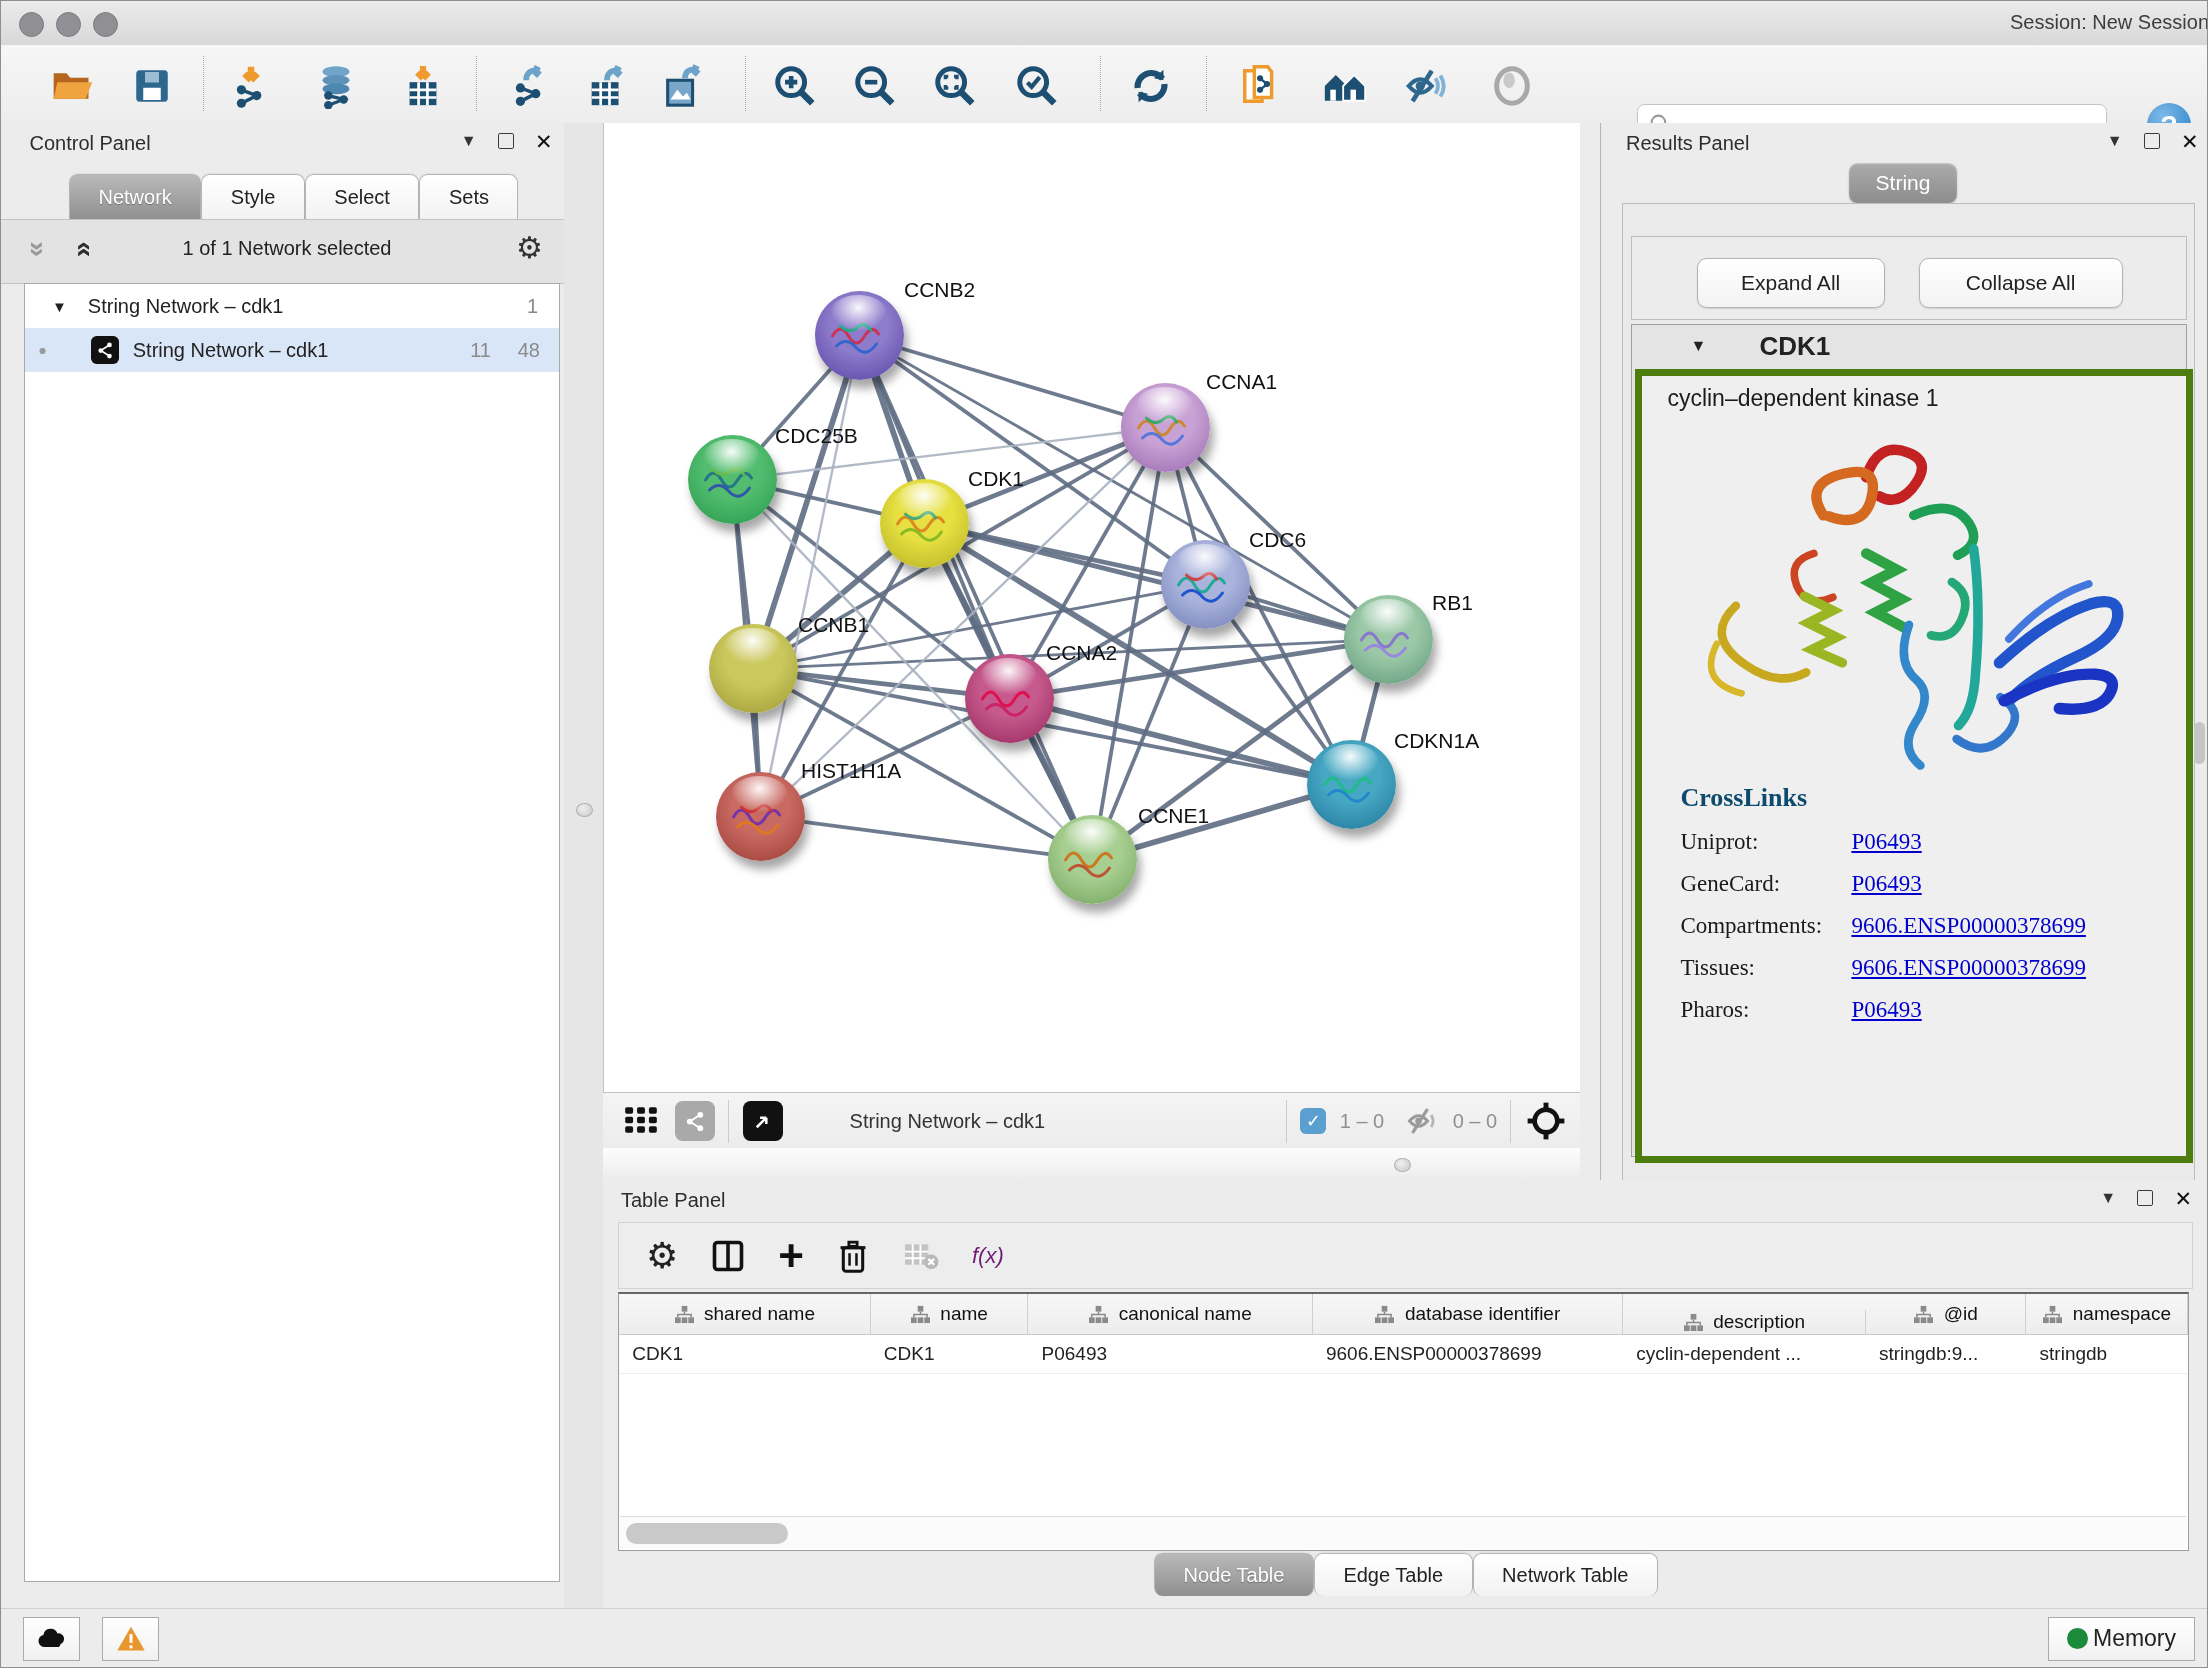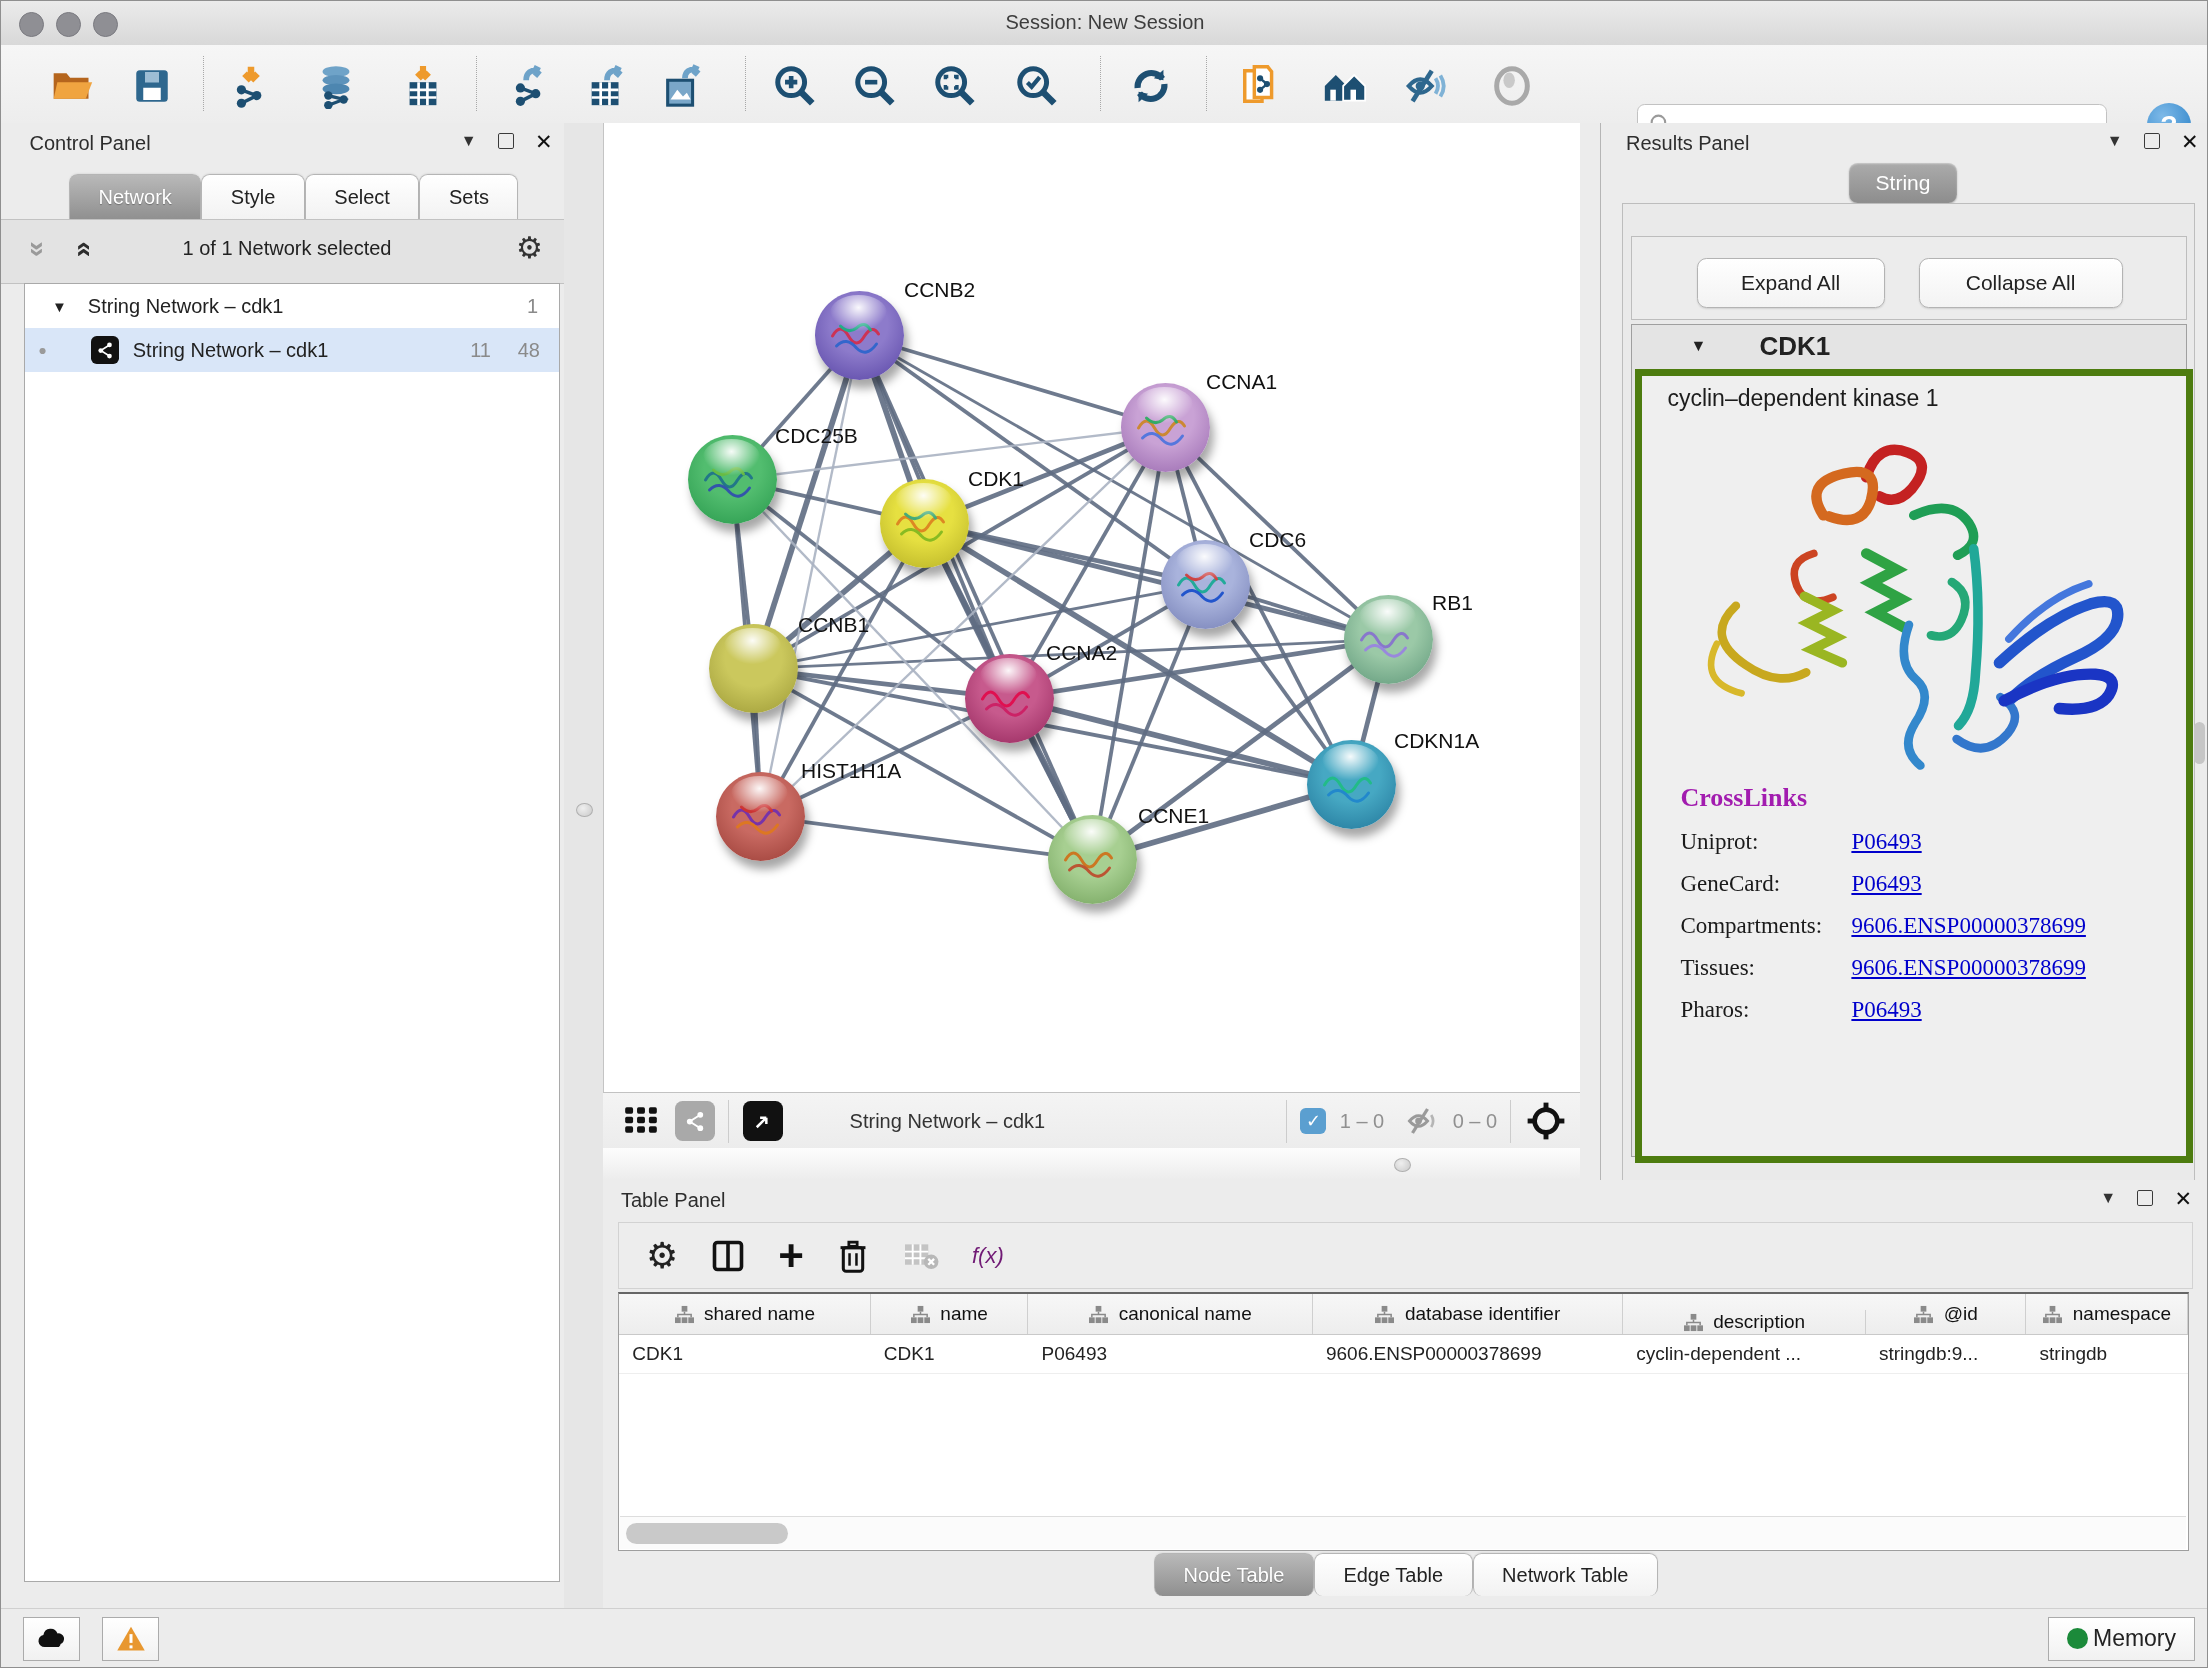--- a/index.html
+++ b/index.html
@@ -6,21 +6,21 @@
   #app{position:relative;width:2208px;height:1668px;background:#ececec;
        font-family:"Liberation Sans","DejaVu Sans",sans-serif;color:#222;
        overflow:hidden;border:1px solid #8f8f8f;box-sizing:border-box;}
   .abs{position:absolute;}
 
   
   #titlebar{left:0;top:0;width:2208px;height:44px;
     background:linear-gradient(#ebebeb,#d8d8d8);border-bottom:1px solid #b4b4b4;}
   .tlight{position:absolute;top:10.5px;width:23px;height:23px;border-radius:50%;
     background:#8f8f94;border:1px solid #7a7a80;}
-  #win-title{position:absolute;left:0;right:0;top:9.5px;text-align:center;
+  #win-title{position:absolute;left:0;right:0;top:9.5px;text-align:right;
     font-size:20px;color:#3d3d3d;}
 
   
   #toolbar{left:0;top:44px;width:2208px;height:78px;background:linear-gradient(#f6f6f6,#ededed);
     border-bottom:1px solid #c6c6c6;}
   .tbtn{position:absolute;top:16px;width:49px;height:49px;display:flex;align-items:center;justify-content:center;}
   .tsep{position:absolute;top:11.4px;width:0;height:55px;border-left:1.9px dotted #a8a8a8;}
   #search-box{position:absolute;left:1636px;top:59px;width:470px;height:40px;background:#fff;
     border:1px solid #c2c2c2;border-radius:7.6px;display:flex;align-items:center;padding-left:9.5px;box-sizing:border-box;}
   #search-input{border:none;outline:none;font-size:19px;width:399px;background:transparent;
@@ -93,21 +93,21 @@
   .rp-btn{position:absolute;top:21px;height:48px;border:1px solid #b3b3b3;border-radius:9.5px;
     background:linear-gradient(#ffffff,#f3f3f3);font-size:21px;display:flex;align-items:center;justify-content:center;
     box-shadow:0 1px 1.9px rgba(0,0,0,.12);}
   #gene-box{position:absolute;left:7.6px;top:120px;width:554px;height:831px;border:1px solid #9f9f9f;background:#e4e4e4;}
   #gene-head{position:absolute;left:0;top:0;width:100%;height:42px;display:flex;align-items:center;}
   #gene-name{font-size:26px;font-weight:bold;}
   #gene-body{position:absolute;left:3.8px;top:44px;width:544px;height:780px;border:7px solid #4d7c0f;background:#efefef;}
   #gene-desc{position:absolute;left:25px;top:8.6px;font-size:23px;color:#1c1c1c;}
   #protein-svg{position:absolute;left:28.5px;top:49px;}
   #crosslinks{position:absolute;left:38px;top:407px;font-family:"Liberation Serif","DejaVu Serif",serif;}
-  #cl-title{font-size:26px;font-weight:bold;color:#a21caf;}
+  #cl-title{font-size:26px;font-weight:bold;color:#0c4a6e;}
   .cl-row{display:flex;margin-top:16px;font-size:23px;}
   .cl-label{width:171px;color:#1a1a1a;}
   .cl-link{color:var(--link);text-decoration:underline;}
   #rp-scroll{position:absolute;left:614px;top:599px;width:11.4px;height:42px;border-radius:5.7px;background:#c6c6c6;}
 
   
   #table-panel{left:602px;top:1179px;width:1606px;height:428px;background:#ececec;}
   #tp-toolbar{position:absolute;left:15px;top:42px;width:1575px;height:67px;background:#ededed;
     border:1px solid #d2d2d2;display:flex;align-items:center;gap:32px;padding-left:27px;box-sizing:border-box;}
   .fx{font-family:Liberation Sans, sans-serif;font-style:italic;font-size:22px;color:#701a75;}

